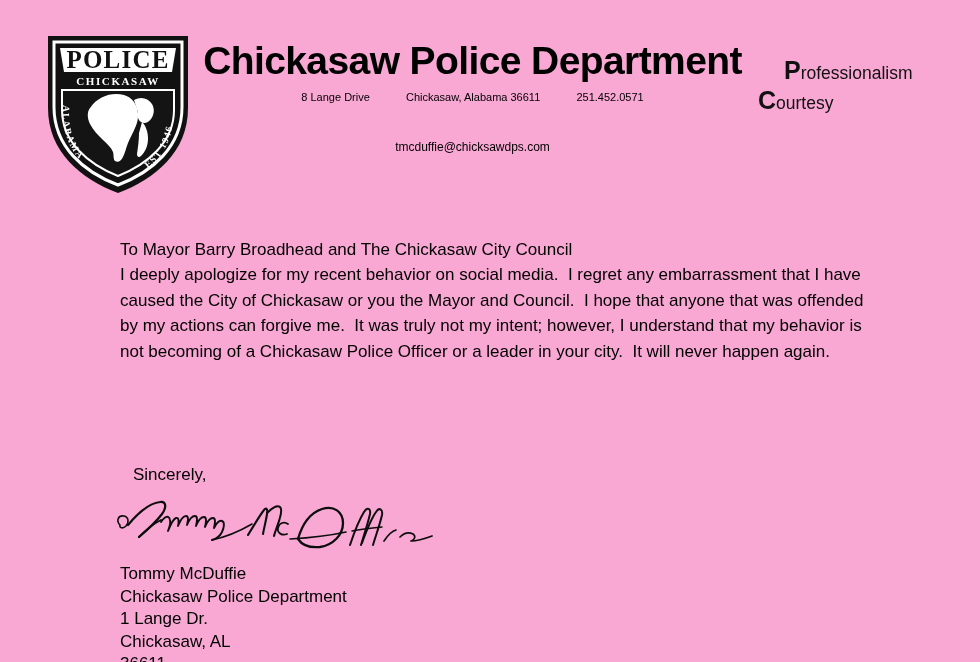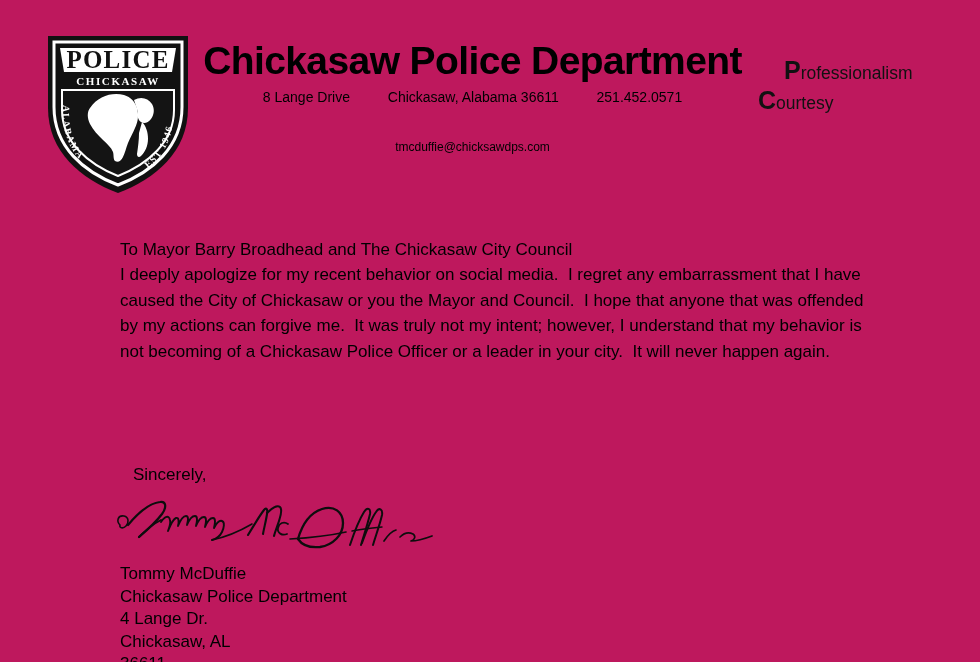--- a/index.html
+++ b/index.html
@@ -8,21 +8,21 @@
     background: #ffffff;
   }
   body {
     font-family: "Liberation Sans", sans-serif;
     color: #000000;
   }
   .page {
     position: relative;
     width: 980px;
     height: 662px;
-    background: #be185d;
+    background: #f9a8d4;
     overflow: hidden;
   }
 
   
   .letterhead {
     position: absolute;
     left: 0;
     top: 0;
     width: 980px;
     height: 200px;
@@ -50,21 +50,21 @@
     letter-spacing: -0.6px;
     line-height: 46px;
     white-space: nowrap;
   }
   .dept-address {
     position: absolute;
     left: 200px;
     top: 86px;
     width: 545px;
     text-align: center;
-    font-size: 14px;
+    font-size: 11px;
     line-height: 22px;
     white-space: nowrap;
   }
   .dept-address .gap { display: inline-block; width: 30px; }
   .dept-chief {
     position: absolute;
     left: 200px;
     top: 116px;
     width: 545px;
     text-align: center;
@@ -284,18 +284,18 @@
         <path d="M 272 46 C 276 40 280 36 284 35" stroke-width="1.7"></path>
         <path d="M 288 42 C 292 38 297 37 301 39 C 304 41 303 45 299 46
                  C 305 46 312 44 320 41" stroke-width="1.7"></path>
       </g>
     </svg>
   </div>
 
   <div class="signature-block">
     <div>Tommy McDuffie</div>
     <div>Chickasaw Police Department</div>
-    <div>4 Lange Dr.</div>
+    <div>1 Lange Dr.</div>
     <div>Chickasaw, AL</div>
     <div>36611</div>
   </div>
 
 </div>
 
 </body></html>

